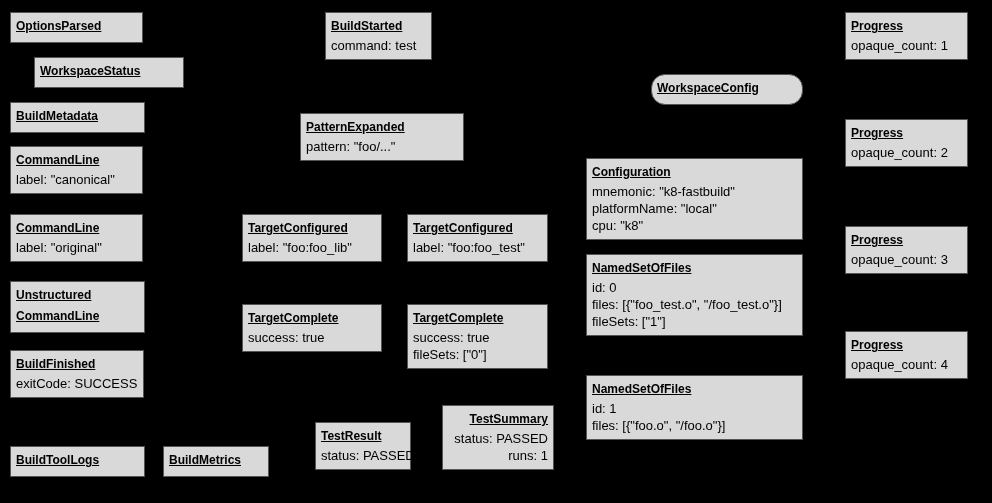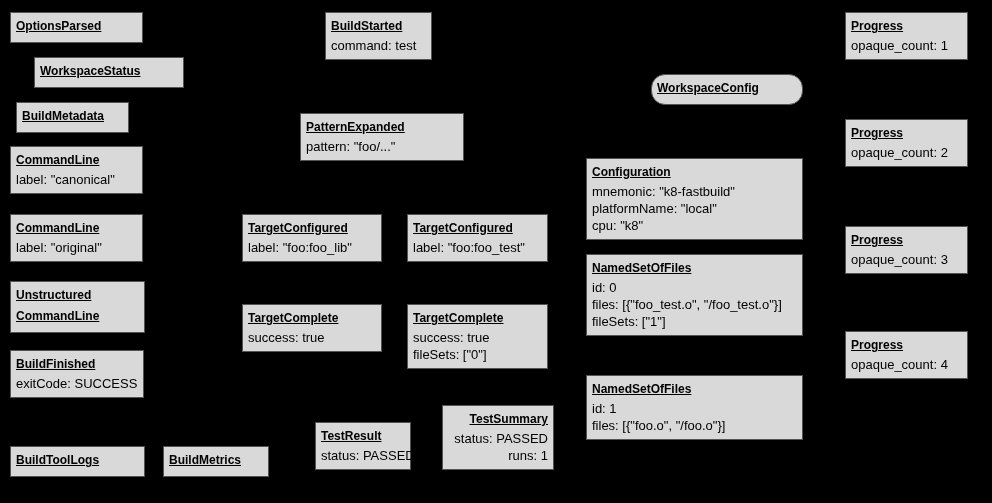--- a/index.html
+++ b/index.html
@@ -42,21 +42,21 @@
 <div class="canvas">
 
   <div class="box" style="left:10px; top:12px; width:133px;">
     <div class="box-title">OptionsParsed</div>
   </div>
 
   <div class="box" style="left:10px; top:57px; width:150px;margin-left:24px;">
     <div class="box-title">WorkspaceStatus</div>
   </div>
 
-  <div class="box" style="left:16px; top:102px; width:113px;">
+  <div class="box" style="left:10px; top:102px; width:135px;">
     <div class="box-title">BuildMetadata</div>
   </div>
 
   <div class="box" style="left:10px; top:146px; width:133px;">
     <div class="box-title">CommandLine</div>
     <div class="box-line">label: "canonical"</div>
   </div>
 
   <div class="box" style="left:10px; top:214px; width:133px;">
     <div class="box-title">CommandLine</div>

